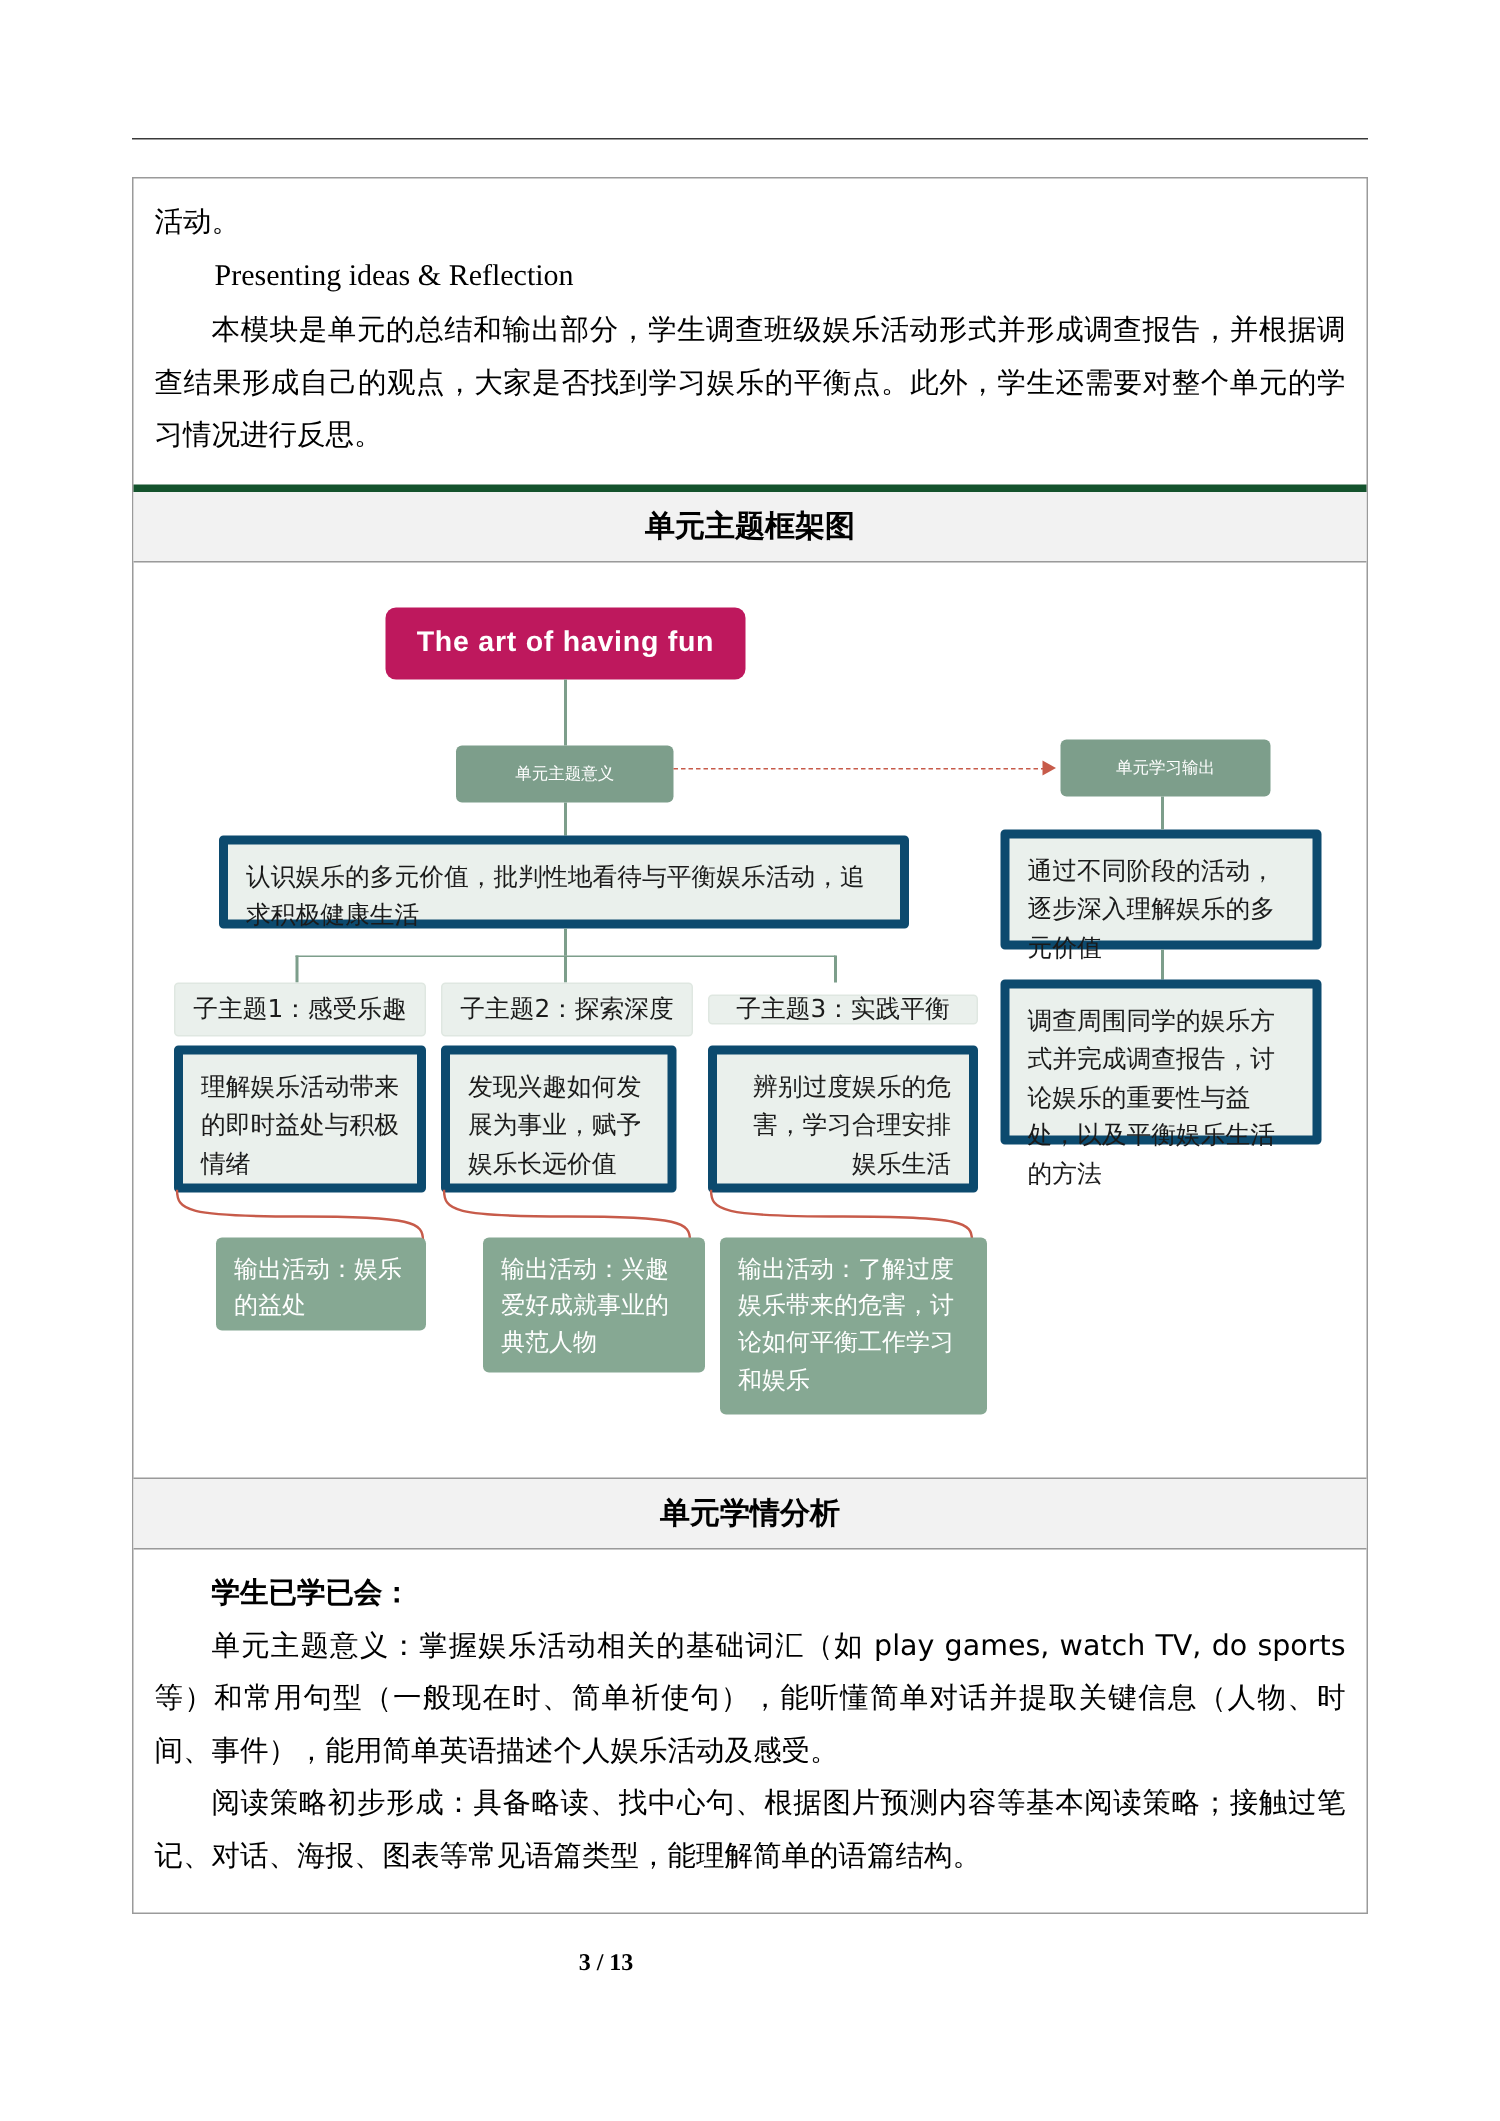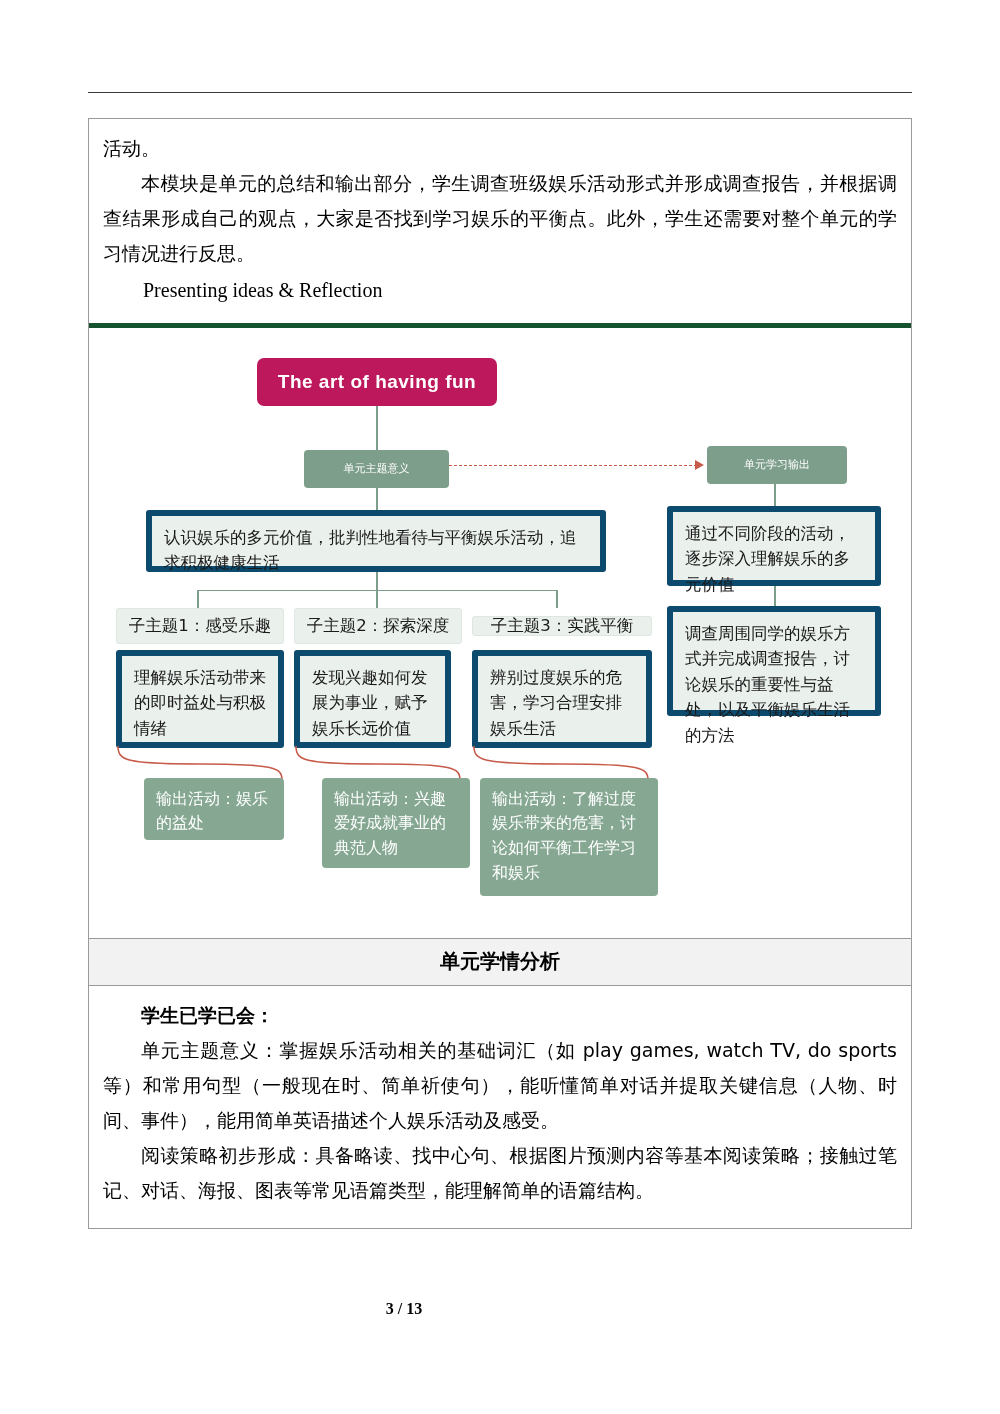--- a/index.html
+++ b/index.html
@@ -168,24 +168,25 @@
 <body>
 
 <div class="page">
 
   <div class="header-rule"></div>
 
   <div class="doc-table">
 
     <div class="row cell-text">
       <p>活动。</p>
+      <p class="indent serif-en">Presenting ideas &amp; Reflection</p>
       <p class="indent">本模块是单元的总结和输出部分，学生调查班级娱乐活动形式并形成调查报告，并根据调查结果形成自己的观点，大家是否找到学习娱乐的平衡点。此外，学生还需要对整个单元的学习情况进行反思。</p>
-      <p class="indent serif-en">Presenting ideas &amp; Reflection</p>
     </div>
 
+    <div class="section-title">单元主题框架图</div>
 
     <div class="diagram-wrap">
       <div class="diagram">
 
         <div class="node node-title" style="left:168px; top:30px; width:240px; height:48px;">The art of having fun</div>
 
         <div class="line vline" style="left:287px; top:78px; height:44px;"></div>
 
         <div class="node node-green-dark" style="left:215px; top:122px; width:145px; height:38px;">单元主题意义</div>
 
@@ -209,21 +210,21 @@
         <div class="line vline" style="left:108px; top:262px; height:18px;"></div>
         <div class="line vline" style="left:287px; top:262px; height:18px;"></div>
         <div class="line vline" style="left:467px; top:262px; height:18px;"></div>
 
         <div class="node node-pale-c" style="left:27px; top:280px; width:168px; height:36px;">子主题1：感受乐趣</div>
         <div class="node node-pale-c" style="left:205px; top:280px; width:168px; height:36px;">子主题2：探索深度</div>
         <div class="node node-pale-c" style="left:383px; top:288px; width:180px; height:20px;">子主题3：实践平衡</div>
 
         <div class="node node-pale" style="left:27px; top:322px; width:168px; height:98px;">理解娱乐活动带来的即时益处与积极情绪</div>
         <div class="node node-pale" style="left:205px; top:322px; width:157px; height:98px;">发现兴趣如何发展为事业，赋予娱乐长远价值</div>
-        <div class="node node-pale" style="left:383px; top:322px; width:180px; height:98px;">辨别过度娱乐的危害，学习合理安排娱乐生活</div>
+        <div class="node node-pale" style="left:383px; top:322px; width:180px; height:98px;text-align:right;">辨别过度娱乐的危害，学习合理安排娱乐生活</div>
 
         <svg class="brace" style="left:25px; top:418px;" width="180" height="34" viewBox="0 0 180 34">
           <path d="M4 0 C4 14, 10 18, 86 18 C162 18, 168 22, 168 34" fill="none" stroke="#c75b4a" stroke-width="1.6"></path>
         </svg>
         <svg class="brace" style="left:203px; top:418px;" width="180" height="34" viewBox="0 0 180 34">
           <path d="M4 0 C4 14, 10 18, 86 18 C162 18, 168 22, 168 34" fill="none" stroke="#c75b4a" stroke-width="1.6"></path>
         </svg>
         <svg class="brace" style="left:381px; top:418px;" width="190" height="34" viewBox="0 0 190 34">
           <path d="M4 0 C4 14, 10 18, 92 18 C172 18, 178 22, 178 34" fill="none" stroke="#c75b4a" stroke-width="1.6"></path>
         </svg>

